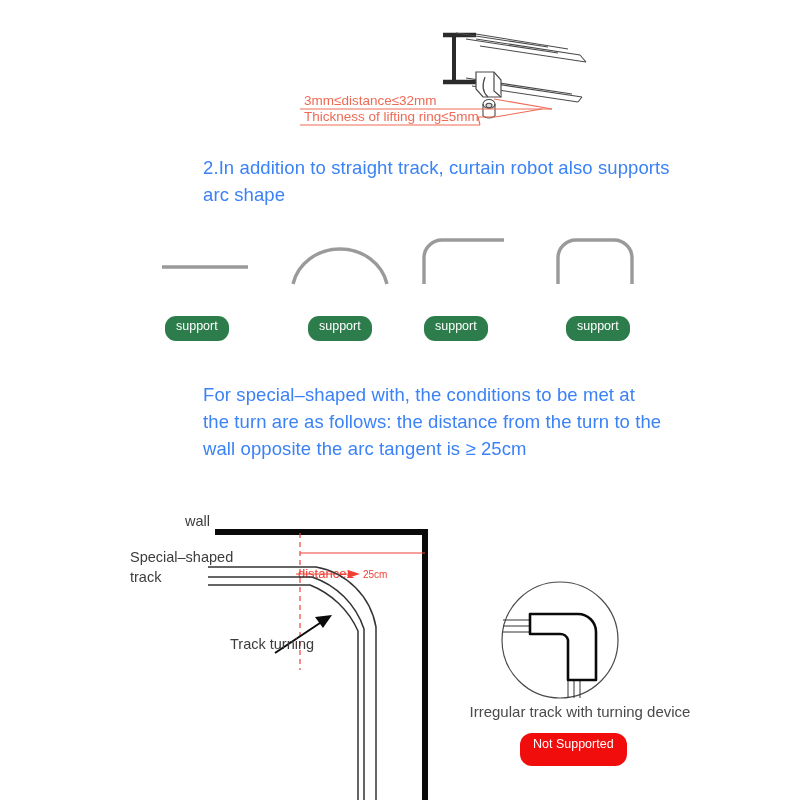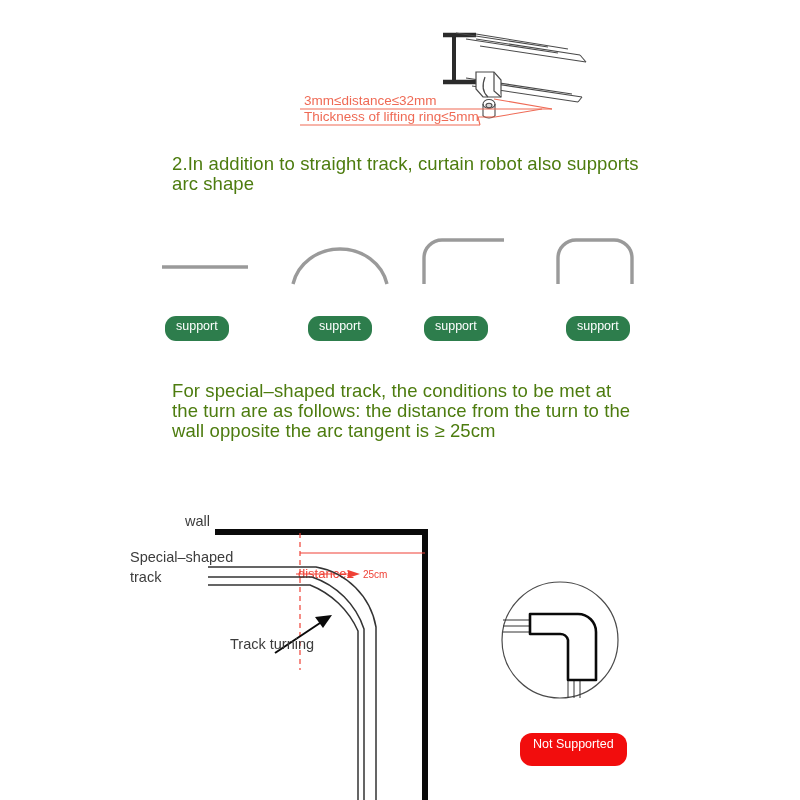--- a/index.html
+++ b/index.html
@@ -29,23 +29,24 @@
     width: 520px;
     height: 140px;
     text-align: right;
   }
   #rail-detail svg { display: block; }
 
   
   .para {
     position: absolute;
     font-size: 18.5px;
-    line-height: 20px;
-    color: #4d7c0f;
+    line-height: 27px;
+    color: #3b82f6;
     letter-spacing: .1px;
+    margin-left: 31px;
   }
   #intro-text {
     left: 172px;
     top: 154px;
     width: 470px;
   }
   #condition-text {
     left: 172px;
     top: 381px;
     width: 460px;
@@ -224,21 +225,21 @@
     <div class="shape-cell" style="left:390px;">
       <div class="shape-art">
         <svg width="120" height="70" viewBox="0 0 120 70" xmlns="http://www.w3.org/2000/svg">
           <path d="M18 62 L18 36 A 18 18 0 0 1 36 18 L74 18 A 18 18 0 0 1 92 36 L92 62" fill="none" stroke="#9a9a9a" stroke-width="3.4" stroke-linecap="butt" stroke-linejoin="round"></path>
         </svg>
       </div>
       <span class="badge badge-support" style="left:26px;">support</span>
     </div>
   </div>
 
-  <div class="para" id="condition-text">For special–shaped track, the conditions to be met at the turn are as follows: the distance from the turn to the wall opposite the arc tangent is ≥ 25cm</div>
+  <div class="para" id="condition-text">For special–shaped with, the conditions to be met at the turn are as follows: the distance from the turn to the wall opposite the arc tangent is ≥ 25cm</div>
 
   <div id="corner-diagram">
     <svg width="350" height="295" viewBox="0 0 350 295" xmlns="http://www.w3.org/2000/svg">
 
       <g fill="none" stroke="#0a0a0a" stroke-width="6">
         <path d="M95 27 L308 27"></path>
         <path d="M305 27 L305 295"></path>
       </g>
 
       <g fill="none" stroke="#ef4136">
@@ -285,16 +286,17 @@
         <g fill="none" stroke="#333333" stroke-width="1">
           <path d="M78 102 L78 120"></path>
           <path d="M84 102 L84 120"></path>
           <path d="M90 102 L90 120"></path>
         </g>
 
         <path d="M40 36 L88 36 A 18 18 0 0 1 106 54 L106 102 L78 102 L78 62 A 8 8 0 0 0 70 56 L40 56 Z" fill="#ffffff" stroke="#0a0a0a" stroke-width="2.6" stroke-linejoin="round"></path>
       </svg>
     </div>
 
+    <div id="inset-caption">Irregular track with turning device</div>
     <span id="not-supported-badge">Not Supported</span>
   </div>
 
 </div>
 
 </body></html>

